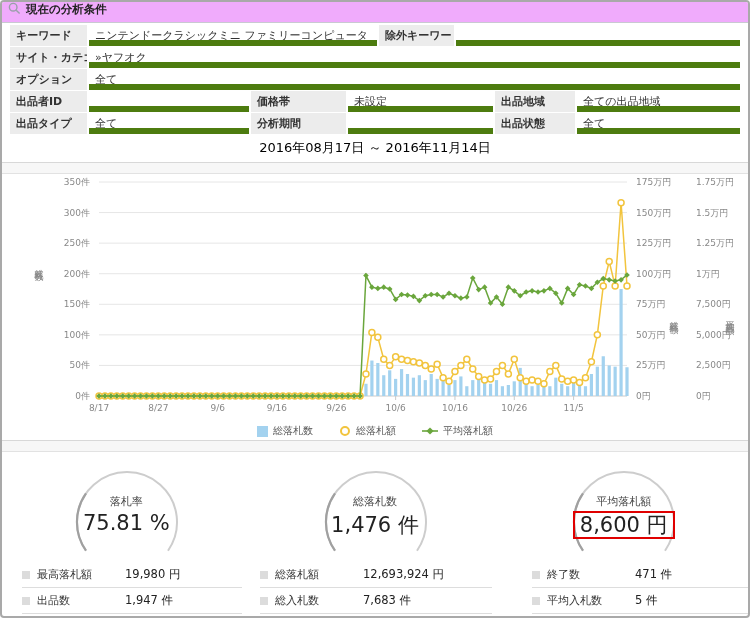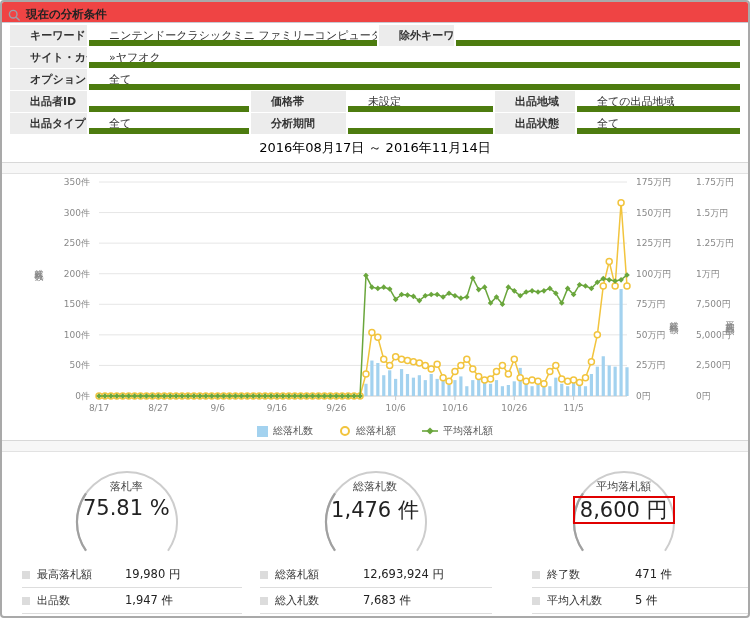--- a/index.html
+++ b/index.html
@@ -1,26 +1,26 @@
 <!DOCTYPE html>
 <html><head>
 <meta charset="utf-8">
 <style>
   * { margin:0; padding:0; box-sizing:border-box; }
   body { font-family:"DejaVu Sans","Liberation Sans",sans-serif; background:#fff; }
   .page { width:750px; height:618px; border:2px solid #a9a9a9; border-radius:4px; background:#fff; overflow:hidden; }
 
   
-  .cond-header { height:21px; background:#ef4444; border-bottom:1px solid #c9c9d2; display:flex; align-items:flex-end; padding:0 6px; gap:5px; }
+  .cond-header { height:21px; background:#f0abfc; border-bottom:1px solid #c9c9d2; display:flex; align-items:flex-start; padding:0 6px; gap:5px; }
   .cond-header .title { font-size:11.5px; font-weight:bold; color:#222; }
 
   
   .cond-table { padding:2px 8px 0 8px; }
   .cond-row { display:flex; gap:2px; margin-bottom:1px; }
-  .cell { height:21px; line-height:21px; font-size:11px; color:#333; padding:0 20px; white-space:nowrap; overflow:hidden; }
+  .cell { height:21px; line-height:21px; font-size:11px; color:#333; padding:0 6px; white-space:nowrap; overflow:hidden; }
   .cell.label { background:#ececec; font-weight:bold; }
   .cell.value { background:#fff; border-bottom:6px solid #4d7c0f; }
   .w-l1 { width:77px; } .w-kw { width:288px; } .w-exl { width:75px; }
   .w-v1 { width:160px; } .w-l2 { width:95px; } .w-v2 { width:145px; } .w-l3 { width:80px; }
   .grow { flex:1; }
   .date-row { text-align:center; font-size:13px; color:#000000; padding:4px 0 5px; }
 
   .band { height:12px; background:#f7f7f7; border-top:1px solid #d8d8d8; border-bottom:1px solid #e2e2e2; }
 
   
@@ -29,21 +29,21 @@
   .vl-left { left:30px; top:88px; }
   .vl-right1 { left:665px; top:140px; }
   .vl-right2 { left:721px; top:140px; }
   .legend { display:flex; justify-content:center; align-items:center; gap:26px; height:18px; }
   .legend-item { display:flex; align-items:center; gap:5px; font-size:10px; color:#555; cursor:default; }
 
   
   .gauges { display:flex; }
   .gauge-col { width:250px; position:relative; height:108px; }
   .gauge-col svg { position:absolute; left:0; top:0; }
-  .gauge-text { position:absolute; left:0; top:27px; width:100%; text-align:center; }
+  .gauge-text { position:absolute; left:0; top:42px; width:100%; text-align:center; }
   .gauge-label { font-size:11px; color:#444; }
   .gauge-value { font-size:21px; font-weight:normal; color:#222; margin-top:2px; }
   .gauge-value .boxed { display:inline-block; border:2px solid #e00000; padding:0 5px; line-height:24px; }
 
   
   .stats { display:flex; padding:2px 0 0 20px; }
   .stat-col { display:flex; flex-direction:column; }
   .stat-col.c1 { width:220px; margin-right:18px; }
   .stat-col.c2 { width:232px; margin-right:40px; }
   .stat-col.c3 { width:216px; }

